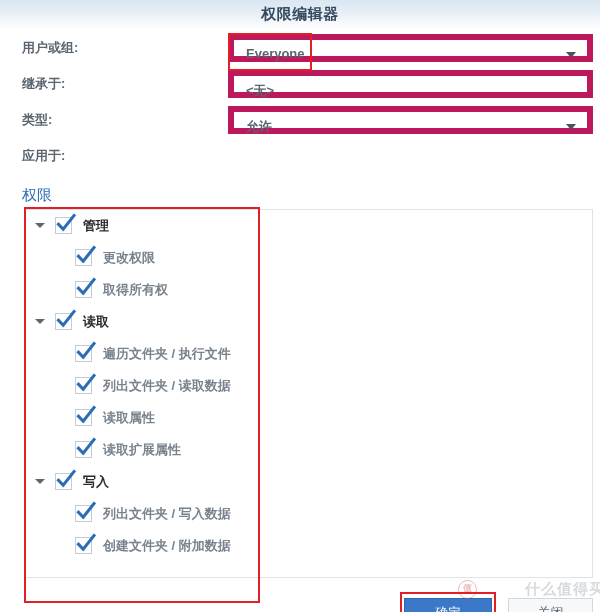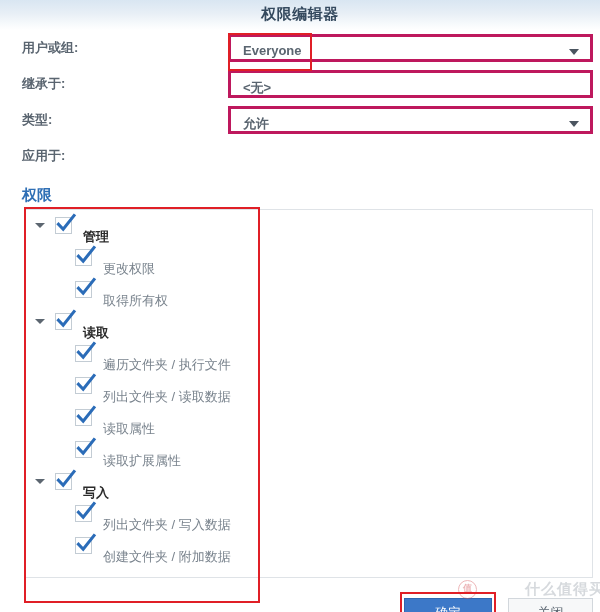--- a/index.html
+++ b/index.html
@@ -23,65 +23,65 @@
 
   
   .form{position:absolute;left:0;top:30px;width:600px;font-weight:bold;}
   .frow{position:relative;height:36px;}
   .flabel{
     position:absolute;left:22px;top:9px;
     font-size:13px;color:#5a6570;white-space:nowrap;
   }
   .field{
     position:absolute;left:228px;top:4px;width:365px;height:28px;
-    border:3px solid #be185d;background:#fff;box-sizing:border-box;
+    border:6px solid #be185d;background:#fff;box-sizing:border-box;
   }
   .fvalue{
     position:absolute;left:12px;top:6px;
     font-size:13px;color:#5a6570;white-space:nowrap;
   }
   .caret{
     position:absolute;right:11px;top:12px;
     width:0;height:0;border-left:5px solid transparent;border-right:5px solid transparent;
     border-top:6px solid #4b5560;
   }
 
   
   .redbox{position:absolute;border:2px solid #e01f26;box-sizing:border-box;pointer-events:none;}
   #redbox-user{left:228px;top:33px;width:84px;height:38px;}
   #redbox-perm{left:24px;top:207px;width:236px;height:396px;}
   #redbox-ok{left:400px;top:592px;width:96px;height:24px;}
 
   
   .sec-title{
     position:absolute;left:22px;top:186px;
-    font-size:15px;font-weight:bold;color:#2f6fb5;
+    font-size:15px;font-weight:normal;color:#2f6fb5;
   }
   .panel{
     position:absolute;left:24px;top:209px;width:569px;height:369px;
     border:1px solid #dfe3e7;background:#fff;box-sizing:border-box;overflow:hidden;
   }
   .tree{position:absolute;left:0;top:0;width:100%;}
   .trow{position:relative;height:32px;}
   .tri{
     position:absolute;left:10px;top:13px;
     width:0;height:0;border-left:5px solid transparent;border-right:5px solid transparent;
     border-top:5px solid #5c6670;
   }
   .cbwrap{position:absolute;top:7px;width:18px;height:18px;}
   .lvl0 .cbwrap{left:30px;}
   .lvl1 .cbwrap{left:50px;}
   .cb{
     position:absolute;left:0;top:0;width:17px;height:17px;
     border:1px solid #c3ccd4;background:#fff;box-sizing:border-box;
   }
   .tick{position:absolute;left:0px;top:-4px;width:22px;height:22px;}
-  .tlabel{position:absolute;top:18px;font-size:13px;white-space:nowrap;}
+  .tlabel{position:absolute;top:7px;font-size:13px;white-space:nowrap;}
   .lvl0 .tlabel{left:58px;color:#2b2b2b;font-weight:bold;}
-  .lvl1 .tlabel{left:78px;color:#79838d;}
+  .lvl1 .tlabel{left:78px;color:#79838d;font-weight:bold;}
 
   
   .btn{
     position:absolute;height:30px;box-sizing:border-box;
     font-size:13px;text-align:center;line-height:28px;
   }
   .btn-primary{
     left:404px;top:598px;width:88px;
     background:#3c78c8;border:1px solid #2f66b0;color:#fff;
   }

